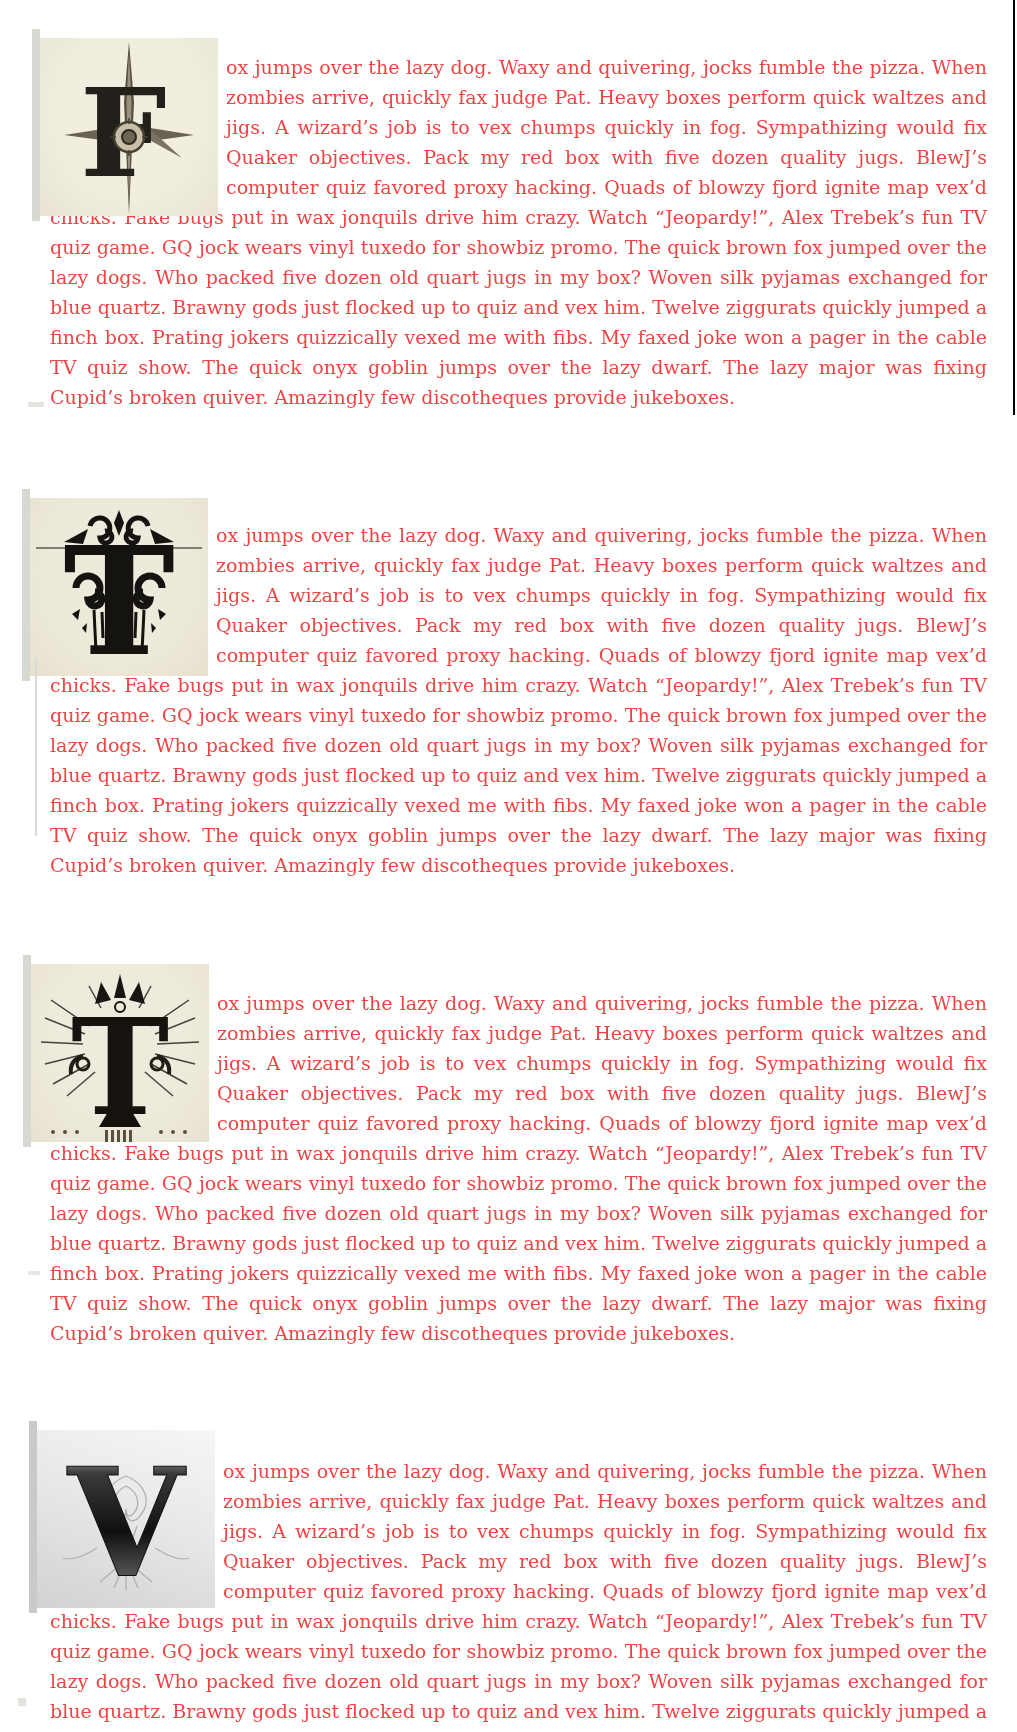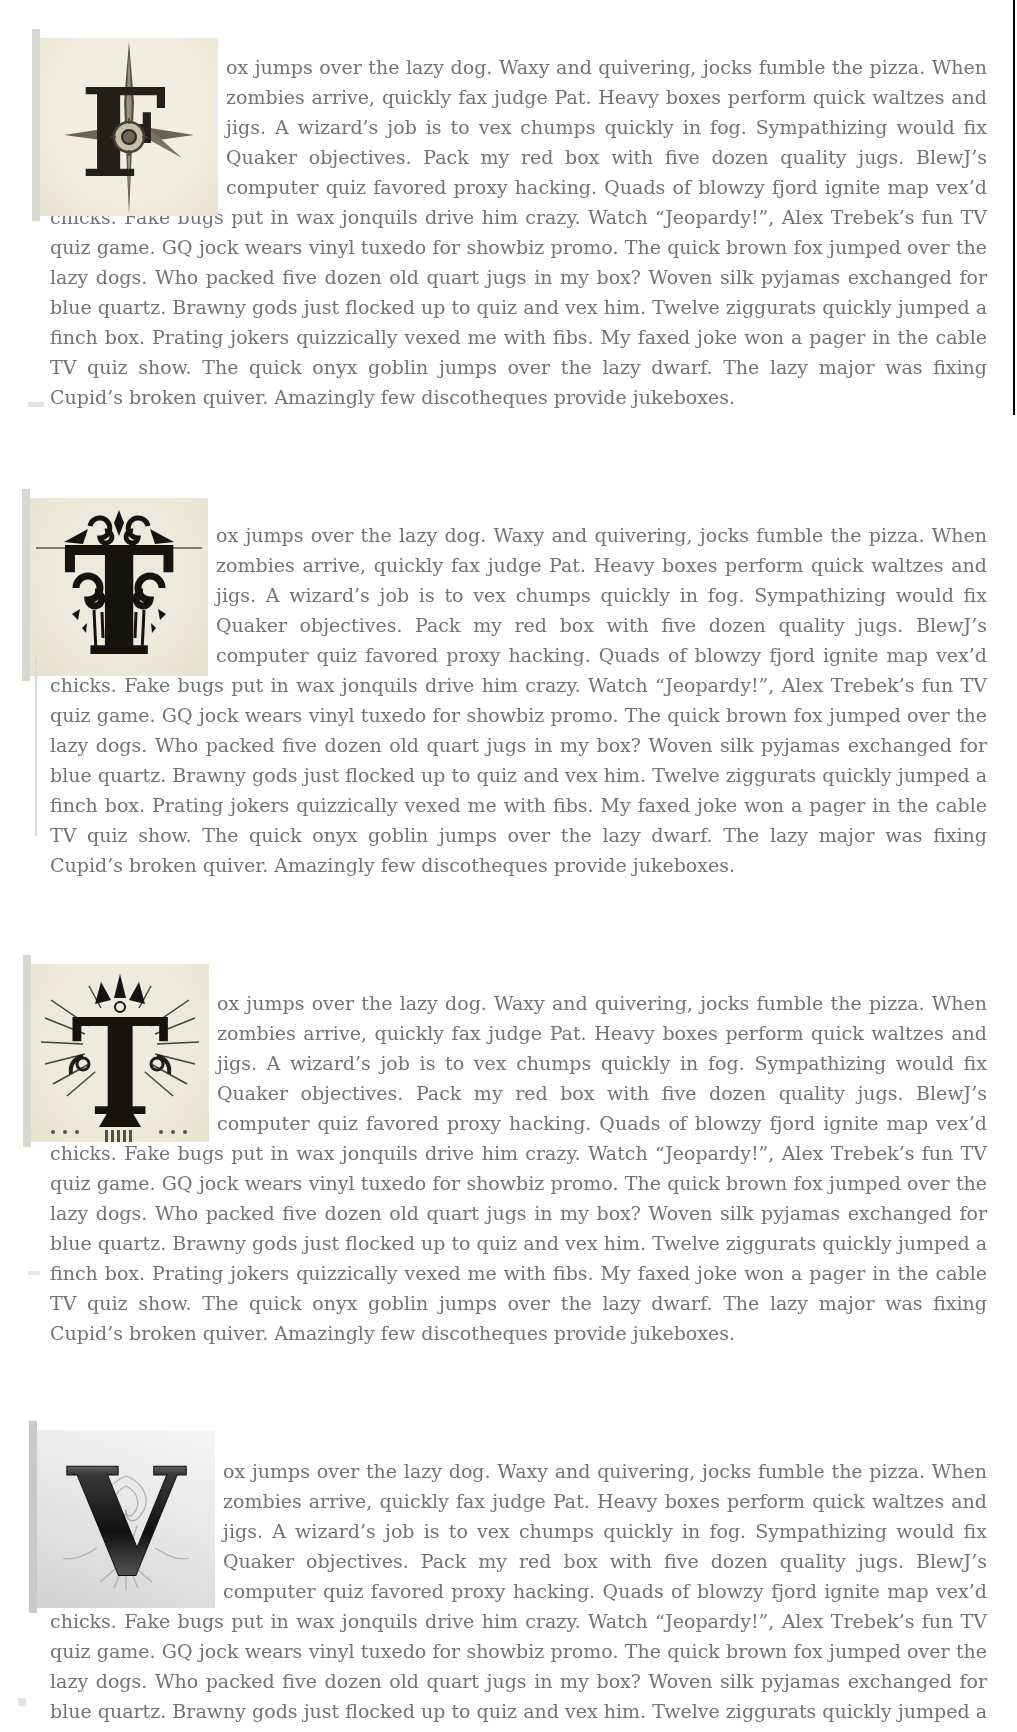--- a/index.html
+++ b/index.html
@@ -12,21 +12,21 @@
   }
   .content{padding-top:52px;}
   .block{
     margin:0 30px 108px 50px;
   }
   .para{
     margin:0;
     font-size:19px;
     line-height:30px;
     text-align:justify;
-    color:#737373;
+    color:#ef4444;
     hyphens:manual;
   }
   .dropcap{
     position:relative;
     float:left;
     width:178px;height:178px;
     margin:0 8px 0 0;
     padding:0;
   }
   

